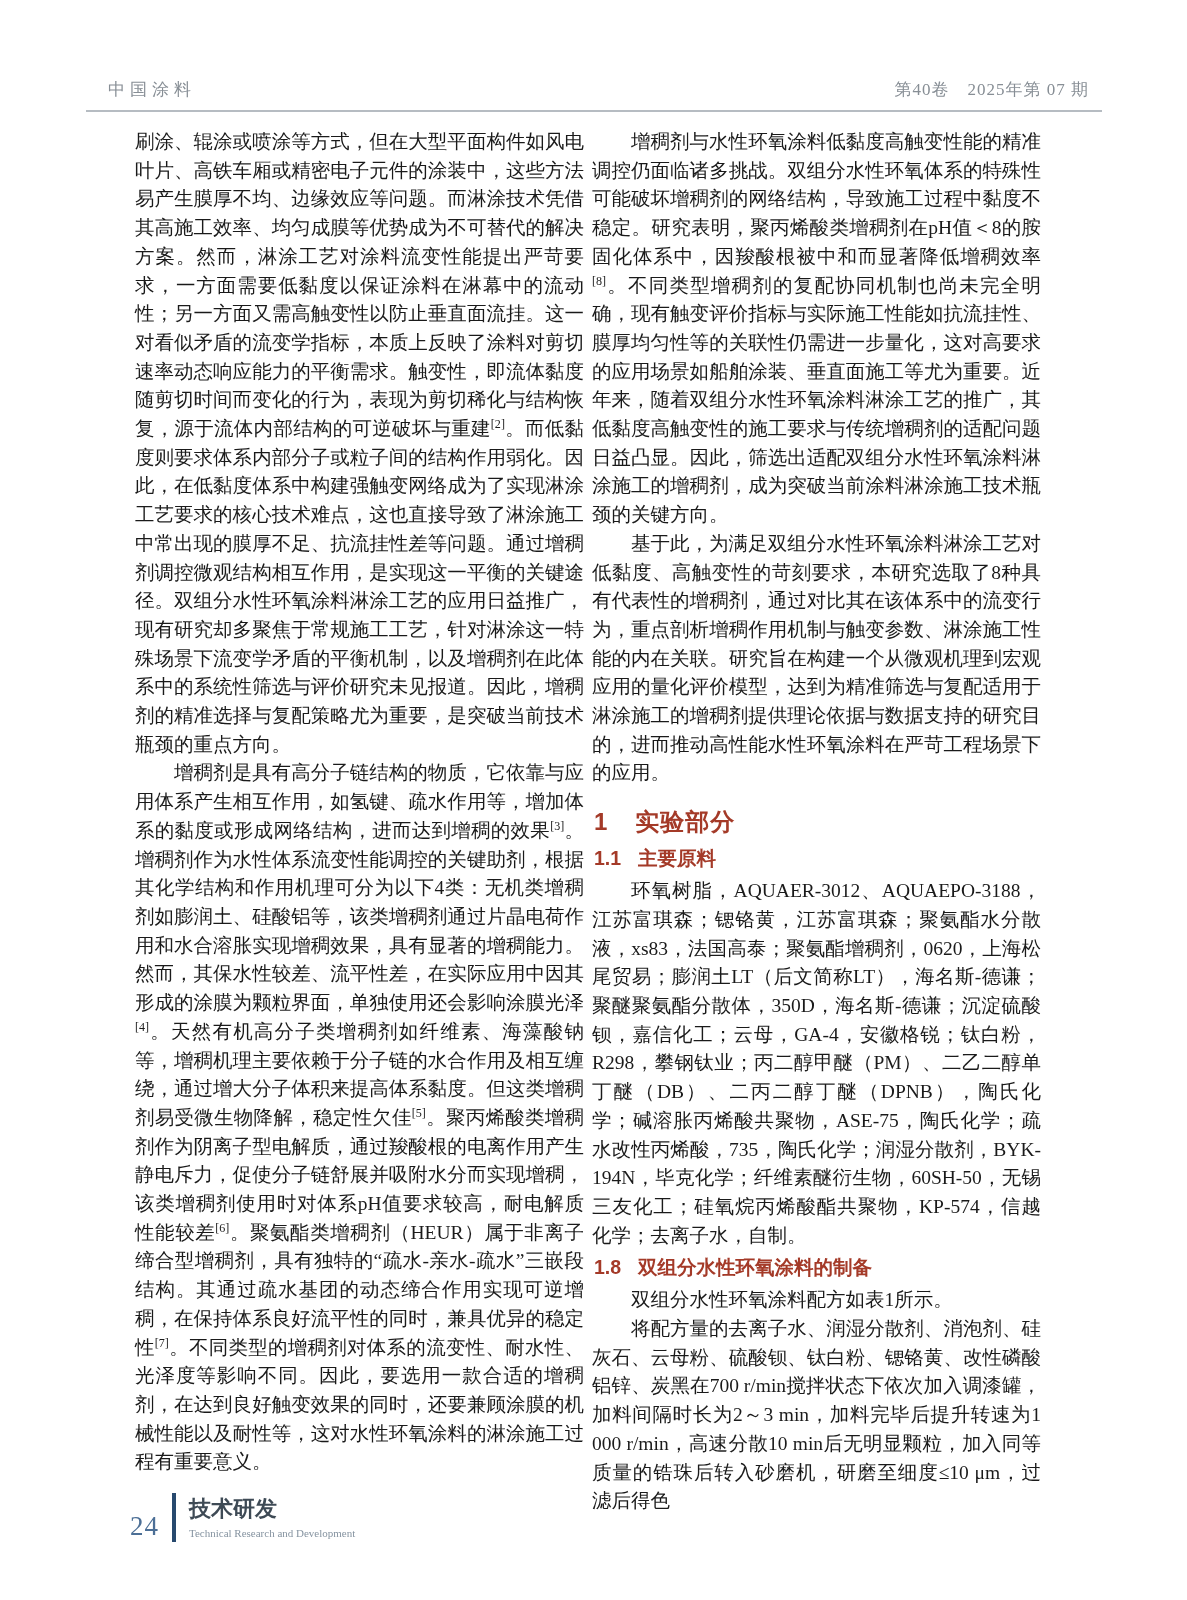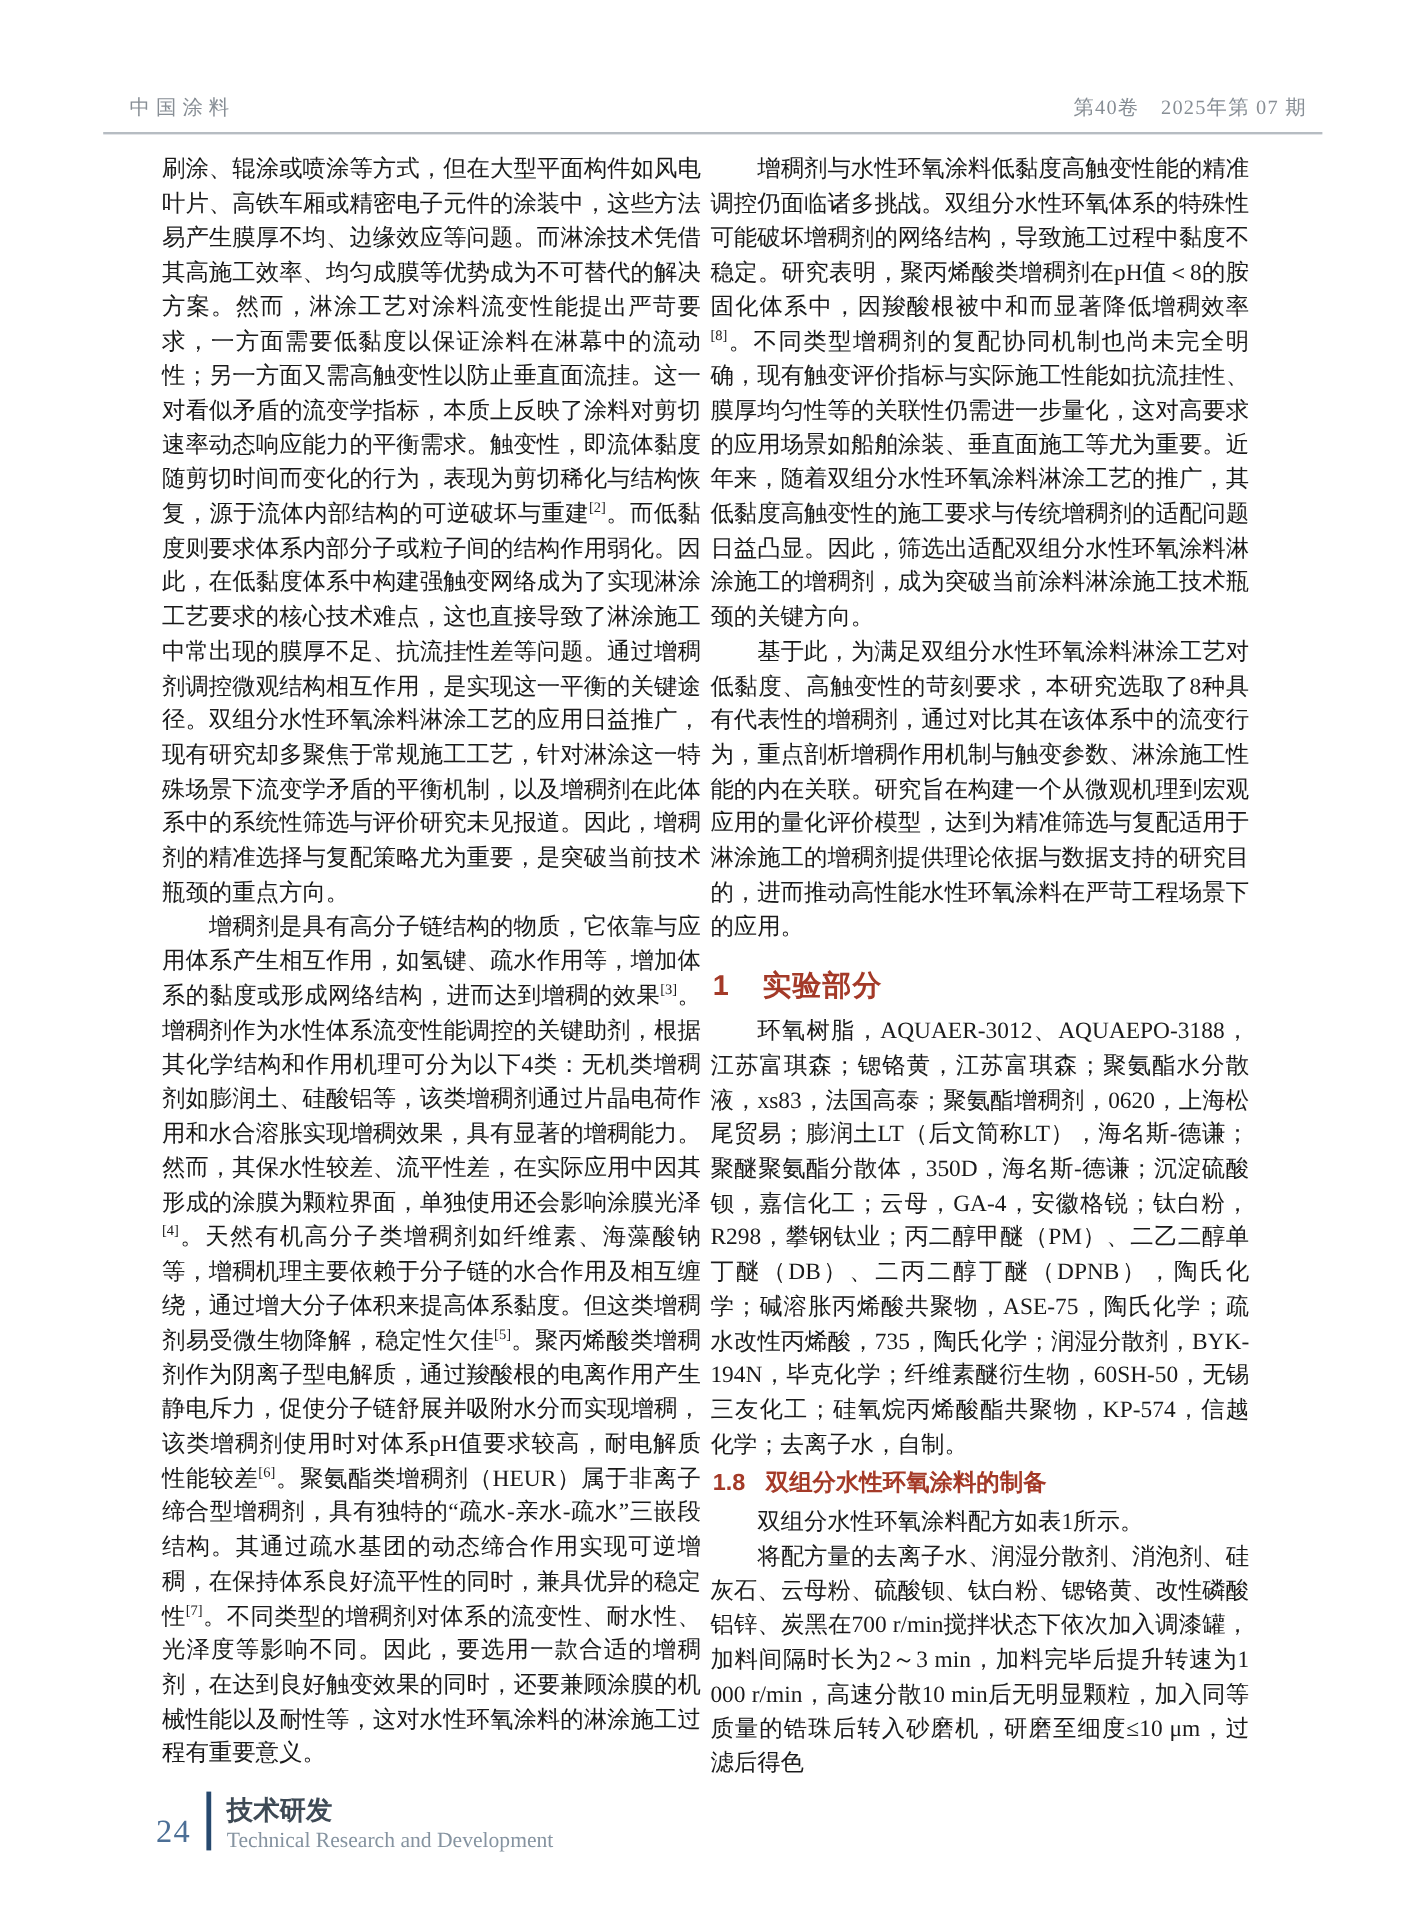--- a/index.html
+++ b/index.html
@@ -98,21 +98,21 @@
   }
   .footer-col-cn {
     font-family: "Liberation Sans", "DejaVu Sans", sans-serif;
     font-weight: bold;
     font-size: 22px;
     line-height: 26px;
     color: #3e4a55;
     margin-top: 28px;
   }
   .footer-col-en {
-    font-size: 18px;
+    font-size: 11px;
     line-height: 18px;
     color: #8593a0;
     margin-top: 2px;
   }
 </style>
 </head>
 <body>
 
 <div class="page">
 
@@ -130,20 +130,23 @@
     </div>
 
     <div class="col">
       <p class="indent">增稠剂与水性环氧涂料低黏度高触变性能的精准调控仍面临诸多挑战。双组分水性环氧体系的特殊性可能破坏增稠剂的网络结构，导致施工过程中黏度不稳定。研究表明，聚丙烯酸类增稠剂在pH值＜8的胺固化体系中，因羧酸根被中和而显著降低增稠效率<sup>[8]</sup>。不同类型增稠剂的复配协同机制也尚未完全明确，现有触变评价指标与实际施工性能如抗流挂性、膜厚均匀性等的关联性仍需进一步量化，这对高要求的应用场景如船舶涂装、垂直面施工等尤为重要。近年来，随着双组分水性环氧涂料淋涂工艺的推广，其低黏度高触变性的施工要求与传统增稠剂的适配问题日益凸显。因此，筛选出适配双组分水性环氧涂料淋涂施工的增稠剂，成为突破当前涂料淋涂施工技术瓶颈的关键方向。</p>
       <p class="indent">基于此，为满足双组分水性环氧涂料淋涂工艺对低黏度、高触变性的苛刻要求，本研究选取了8种具有代表性的增稠剂，通过对比其在该体系中的流变行为，重点剖析增稠作用机制与触变参数、淋涂施工性能的内在关联。研究旨在构建一个从微观机理到宏观应用的量化评价模型，达到为精准筛选与复配适用于淋涂施工的增稠剂提供理论依据与数据支持的研究目的，进而推动高性能水性环氧涂料在严苛工程场景下的应用。</p>
 
       <div class="h-section">
         <span class="h-num">1</span><span>实验部分</span>
       </div>
 
+      <div class="h-sub">
+        <span class="h-num">1.1</span><span>主要原料</span>
+      </div>
 
       <p class="indent">环氧树脂，AQUAER-3012、AQUAEPO-3188，江苏富琪森；锶铬黄，江苏富琪森；聚氨酯水分散液，xs83，法国高泰；聚氨酯增稠剂，0620，上海松尾贸易；膨润土LT（后文简称LT），海名斯-德谦；聚醚聚氨酯分散体，350D，海名斯-德谦；沉淀硫酸钡，嘉信化工；云母，GA-4，安徽格锐；钛白粉，R298，攀钢钛业；丙二醇甲醚（PM）、二乙二醇单丁醚（DB）、二丙二醇丁醚（DPNB），陶氏化学；碱溶胀丙烯酸共聚物，ASE-75，陶氏化学；疏水改性丙烯酸，735，陶氏化学；润湿分散剂，BYK-194N，毕克化学；纤维素醚衍生物，60SH-50，无锡三友化工；硅氧烷丙烯酸酯共聚物，KP-574，信越化学；去离子水，自制。</p>
 
       <div class="h-sub">
         <span class="h-num">1.8</span><span>双组分水性环氧涂料的制备</span>
       </div>
 
       <p class="indent">双组分水性环氧涂料配方如表1所示。</p>
       <p class="indent">将配方量的去离子水、润湿分散剂、消泡剂、硅灰石、云母粉、硫酸钡、钛白粉、锶铬黄、改性磷酸铝锌、炭黑在700 r/min搅拌状态下依次加入调漆罐，加料间隔时长为2～3 min，加料完毕后提升转速为1 000 r/min，高速分散10 min后无明显颗粒，加入同等质量的锆珠后转入砂磨机，研磨至细度≤10 μm，过滤后得色</p>
     </div>

